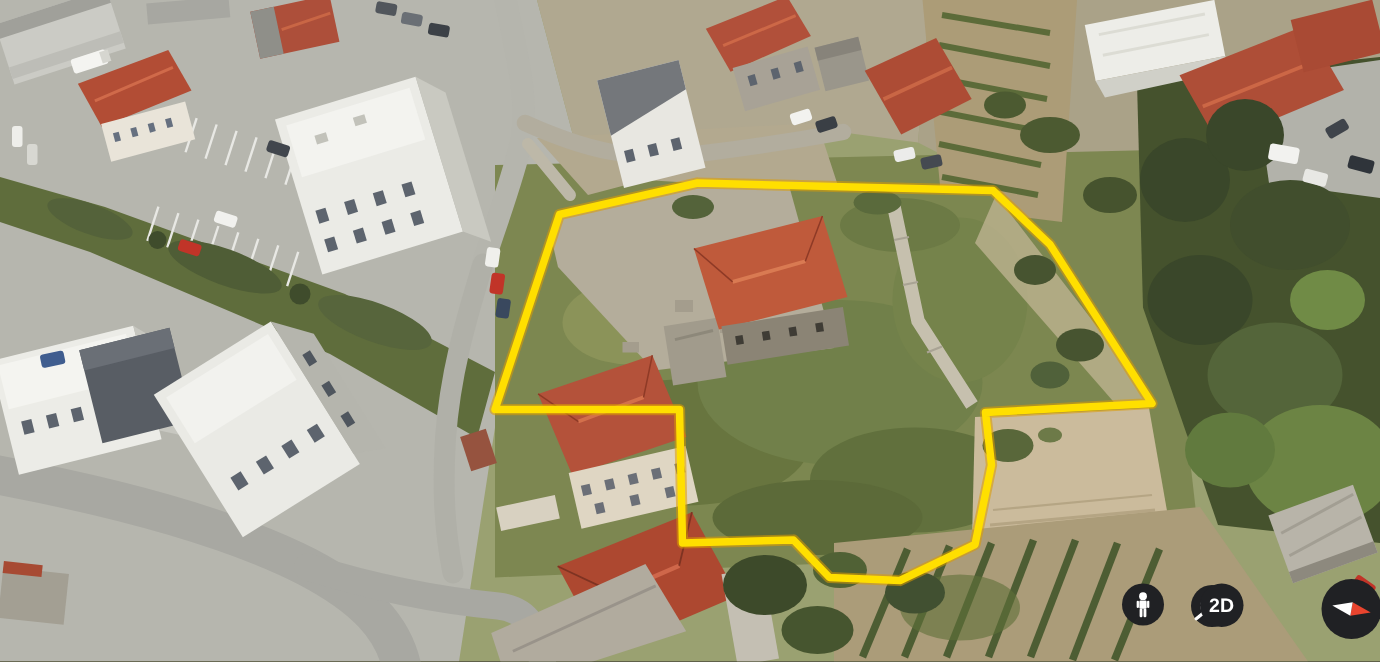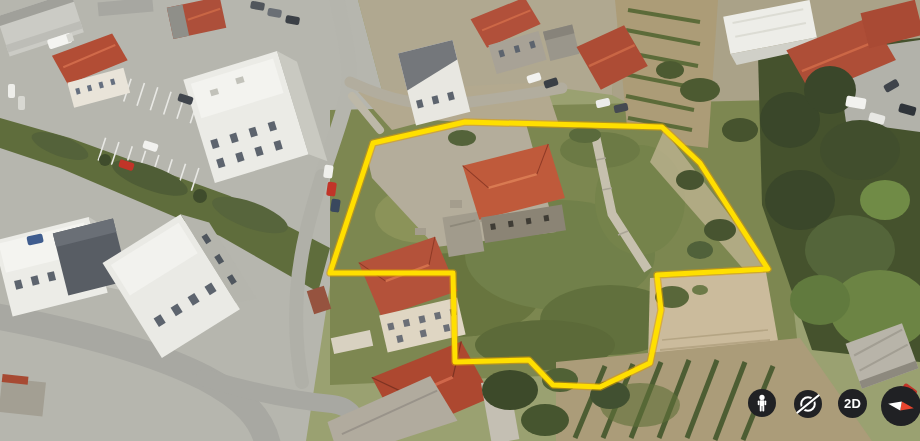--- a/index.html
+++ b/index.html
@@ -8,21 +8,21 @@
     font-family:"Liberation Sans",sans-serif;background:#9aa171;
   }
   .stage svg.scene{position:absolute;left:0;top:0;display:block;}
   .ctl{
     position:absolute;border-radius:50%;border:none;padding:0;margin:0;
     display:flex;align-items:center;justify-content:center;
     background:rgba(32,33,36,.88);color:#fff;cursor:pointer;
   }
   #btn-streetview{left:748px;top:389px;width:28px;height:28px;}
   #btn-orbit{left:794px;top:390px;width:28px;height:28px;}
-  #btn-2d{left:838px;top:389px;width:29px;height:29px;}
+  #btn-2d{left:800px;top:389px;width:29px;height:29px;}
   #btn-2d span{font-weight:700;font-size:13px;letter-spacing:.2px;font-family:"Liberation Sans",sans-serif;}
   #btn-compass{left:881px;top:386px;width:40px;height:40px;}
 </style>
 </head>
 <body>
 
 <div class="stage">
 
   <svg class="scene" width="920" height="441" viewBox="0 0 920 441">
 

